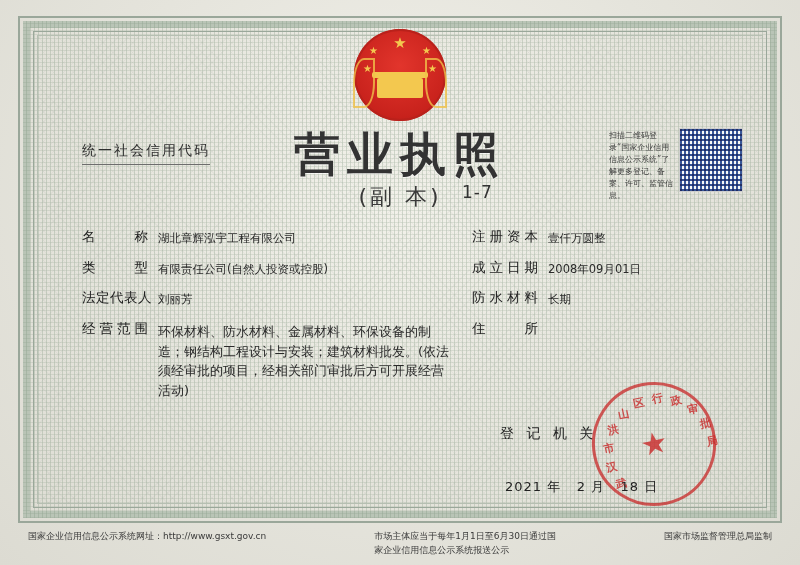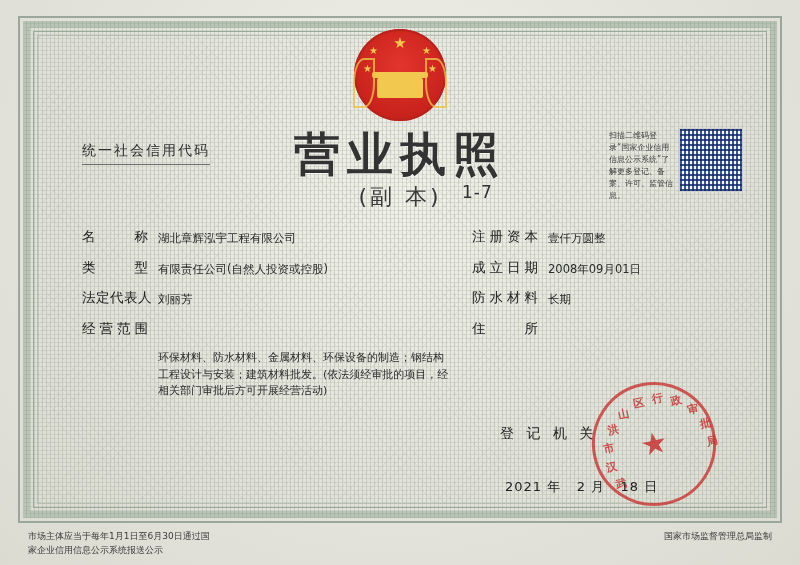--- a/index.html
+++ b/index.html
@@ -241,23 +241,22 @@
     white-space: nowrap;
   }
   .lbl.w4 { letter-spacing: 0.5px; }
   .val {
     font-size: 11.5px;
     color: #2a2a2a;
     line-height: 1.45;
     padding-top: 2px;
   }
   .val.small {
-    font-size: 11px;
+    font-size: 13px;
     line-height: 1.5;
-    margin-top: 28px;
   }
 
   
   .registrar {
     position: absolute;
     left: 500px;
     top: 425px;
     font-size: 14px;
     letter-spacing: 4px;
     color: #222;
@@ -446,20 +445,21 @@
     <span>年</span>
     &nbsp;
     <span>2</span>
     <span>月</span>
     &nbsp;
     <span>18</span>
     <span>日</span>
   </div>
 
   <div class="footer">
+    <div class="left">国家企业信用信息公示系统网址：http://www.gsxt.gov.cn</div>
     <div class="mid">
       <div>市场主体应当于每年1月1日至6月30日通过国</div>
       <div>家企业信用信息公示系统报送公示</div>
     </div>
     <div class="right">国家市场监督管理总局监制</div>
   </div>
 
 </div>
 
 </body></html>

